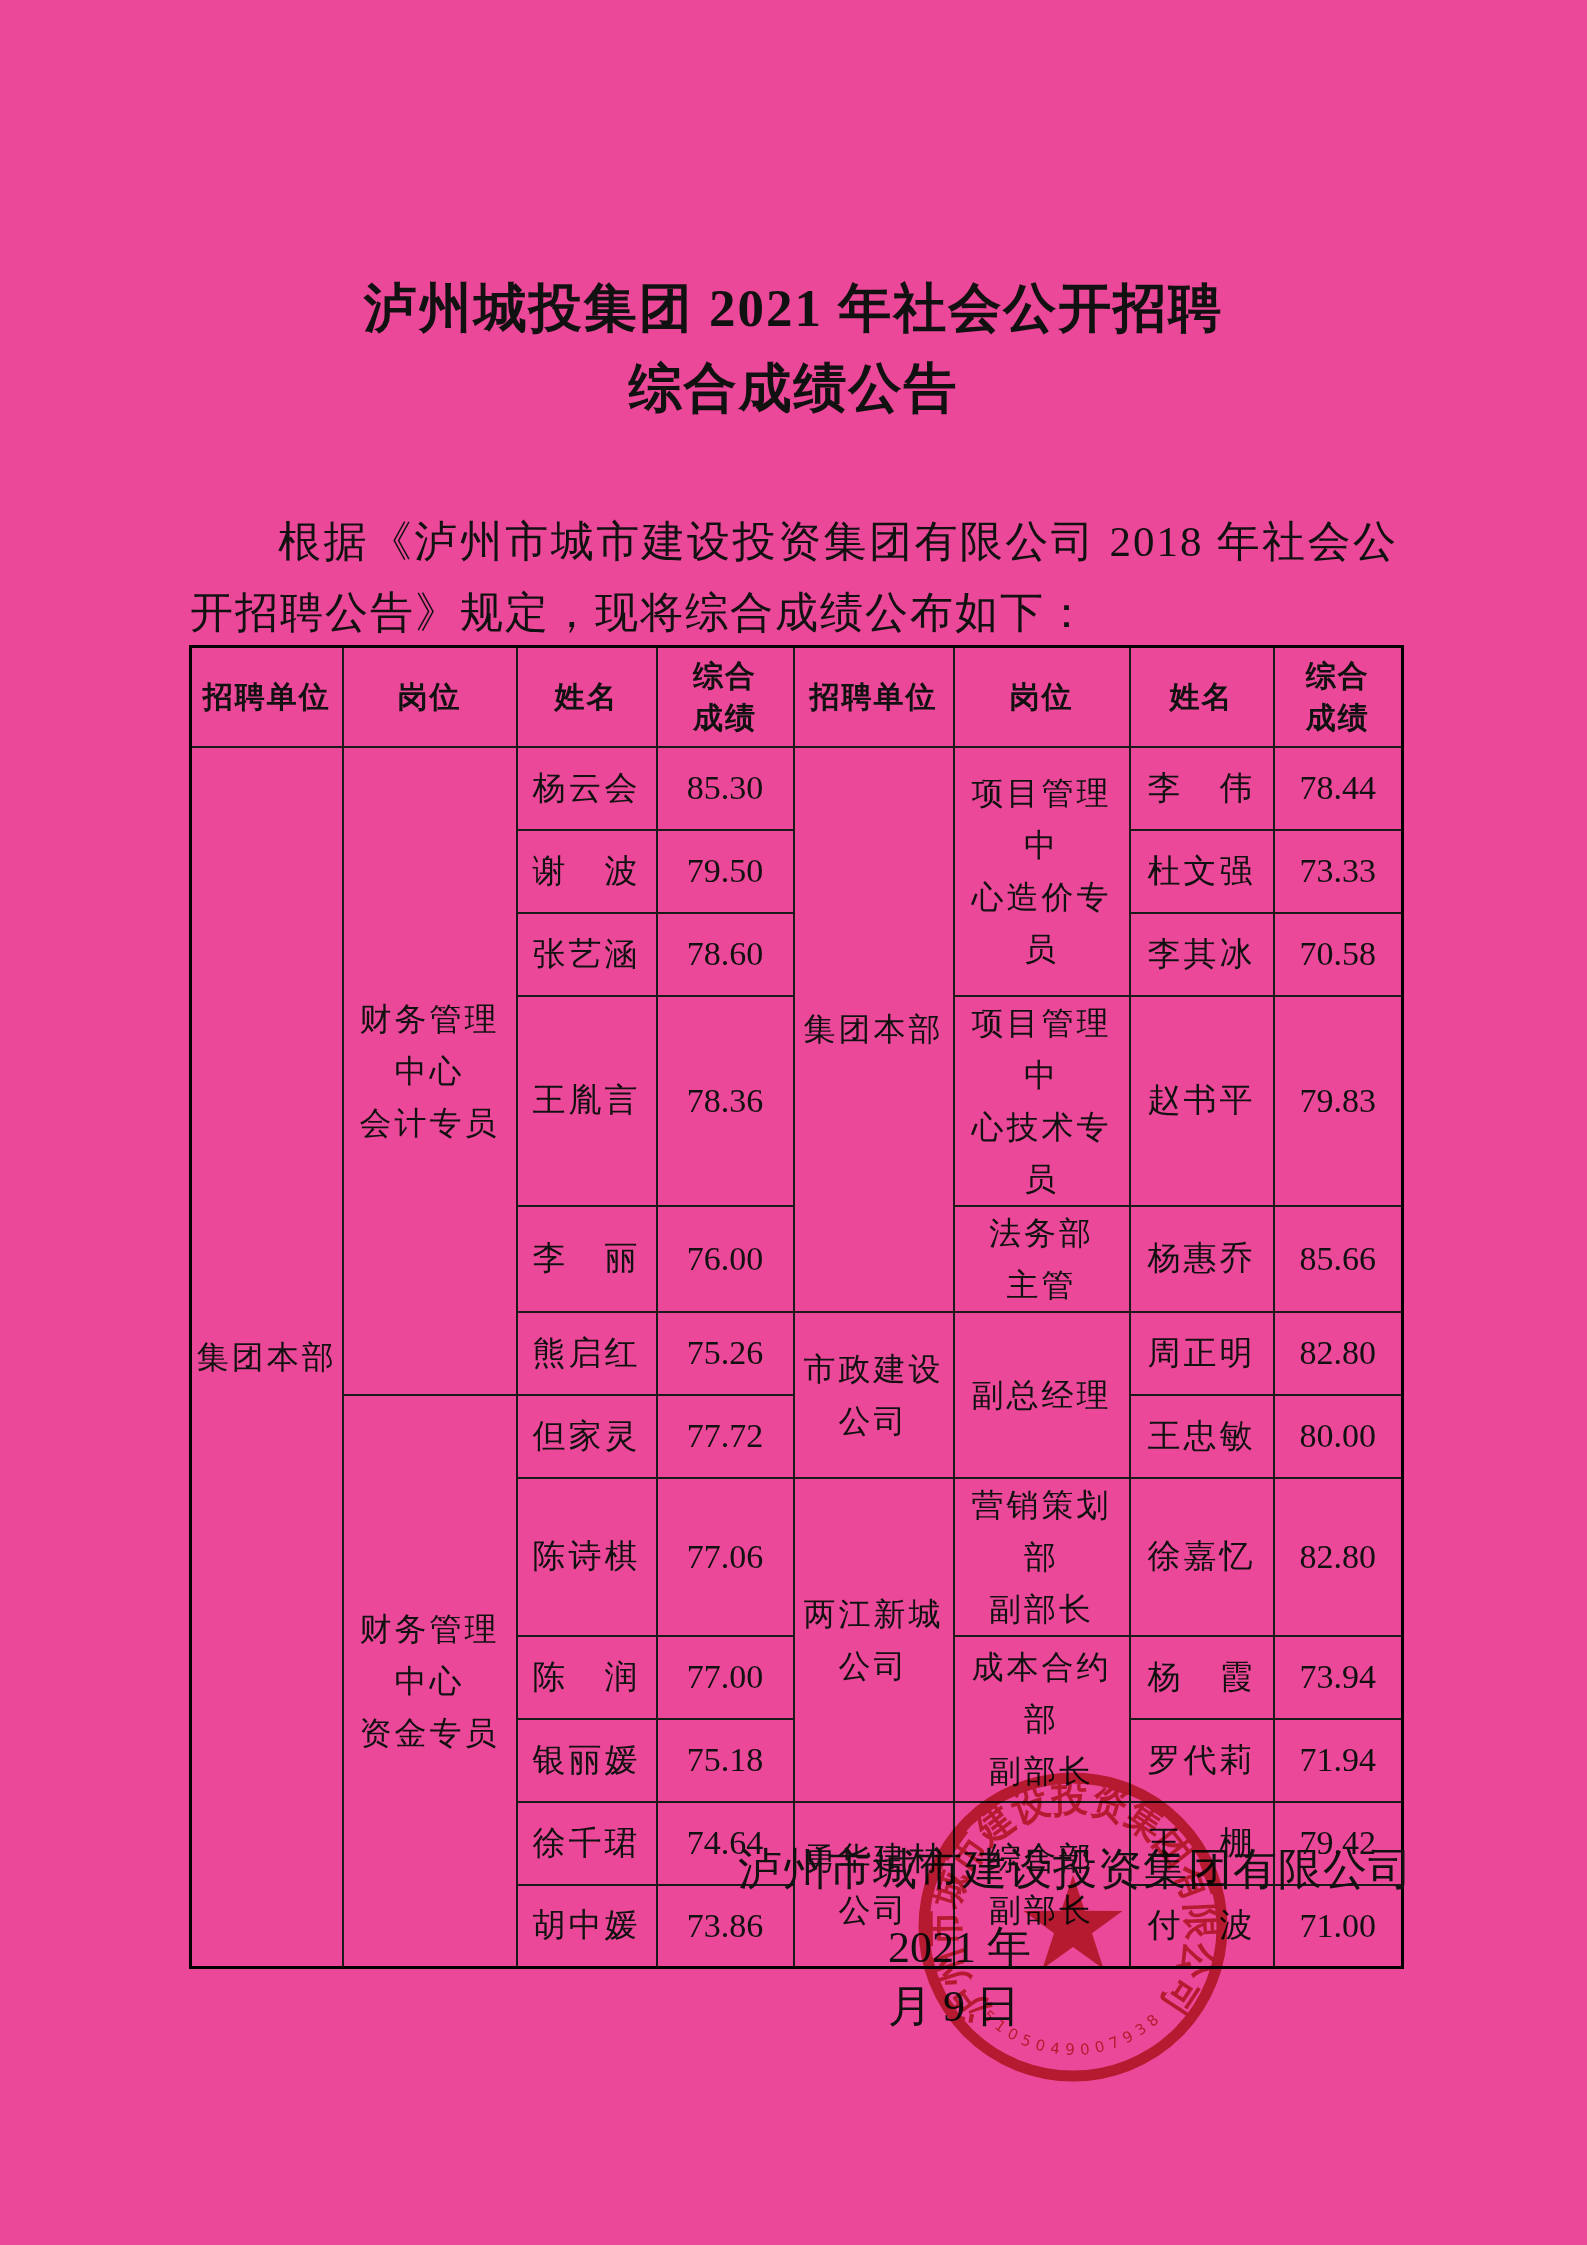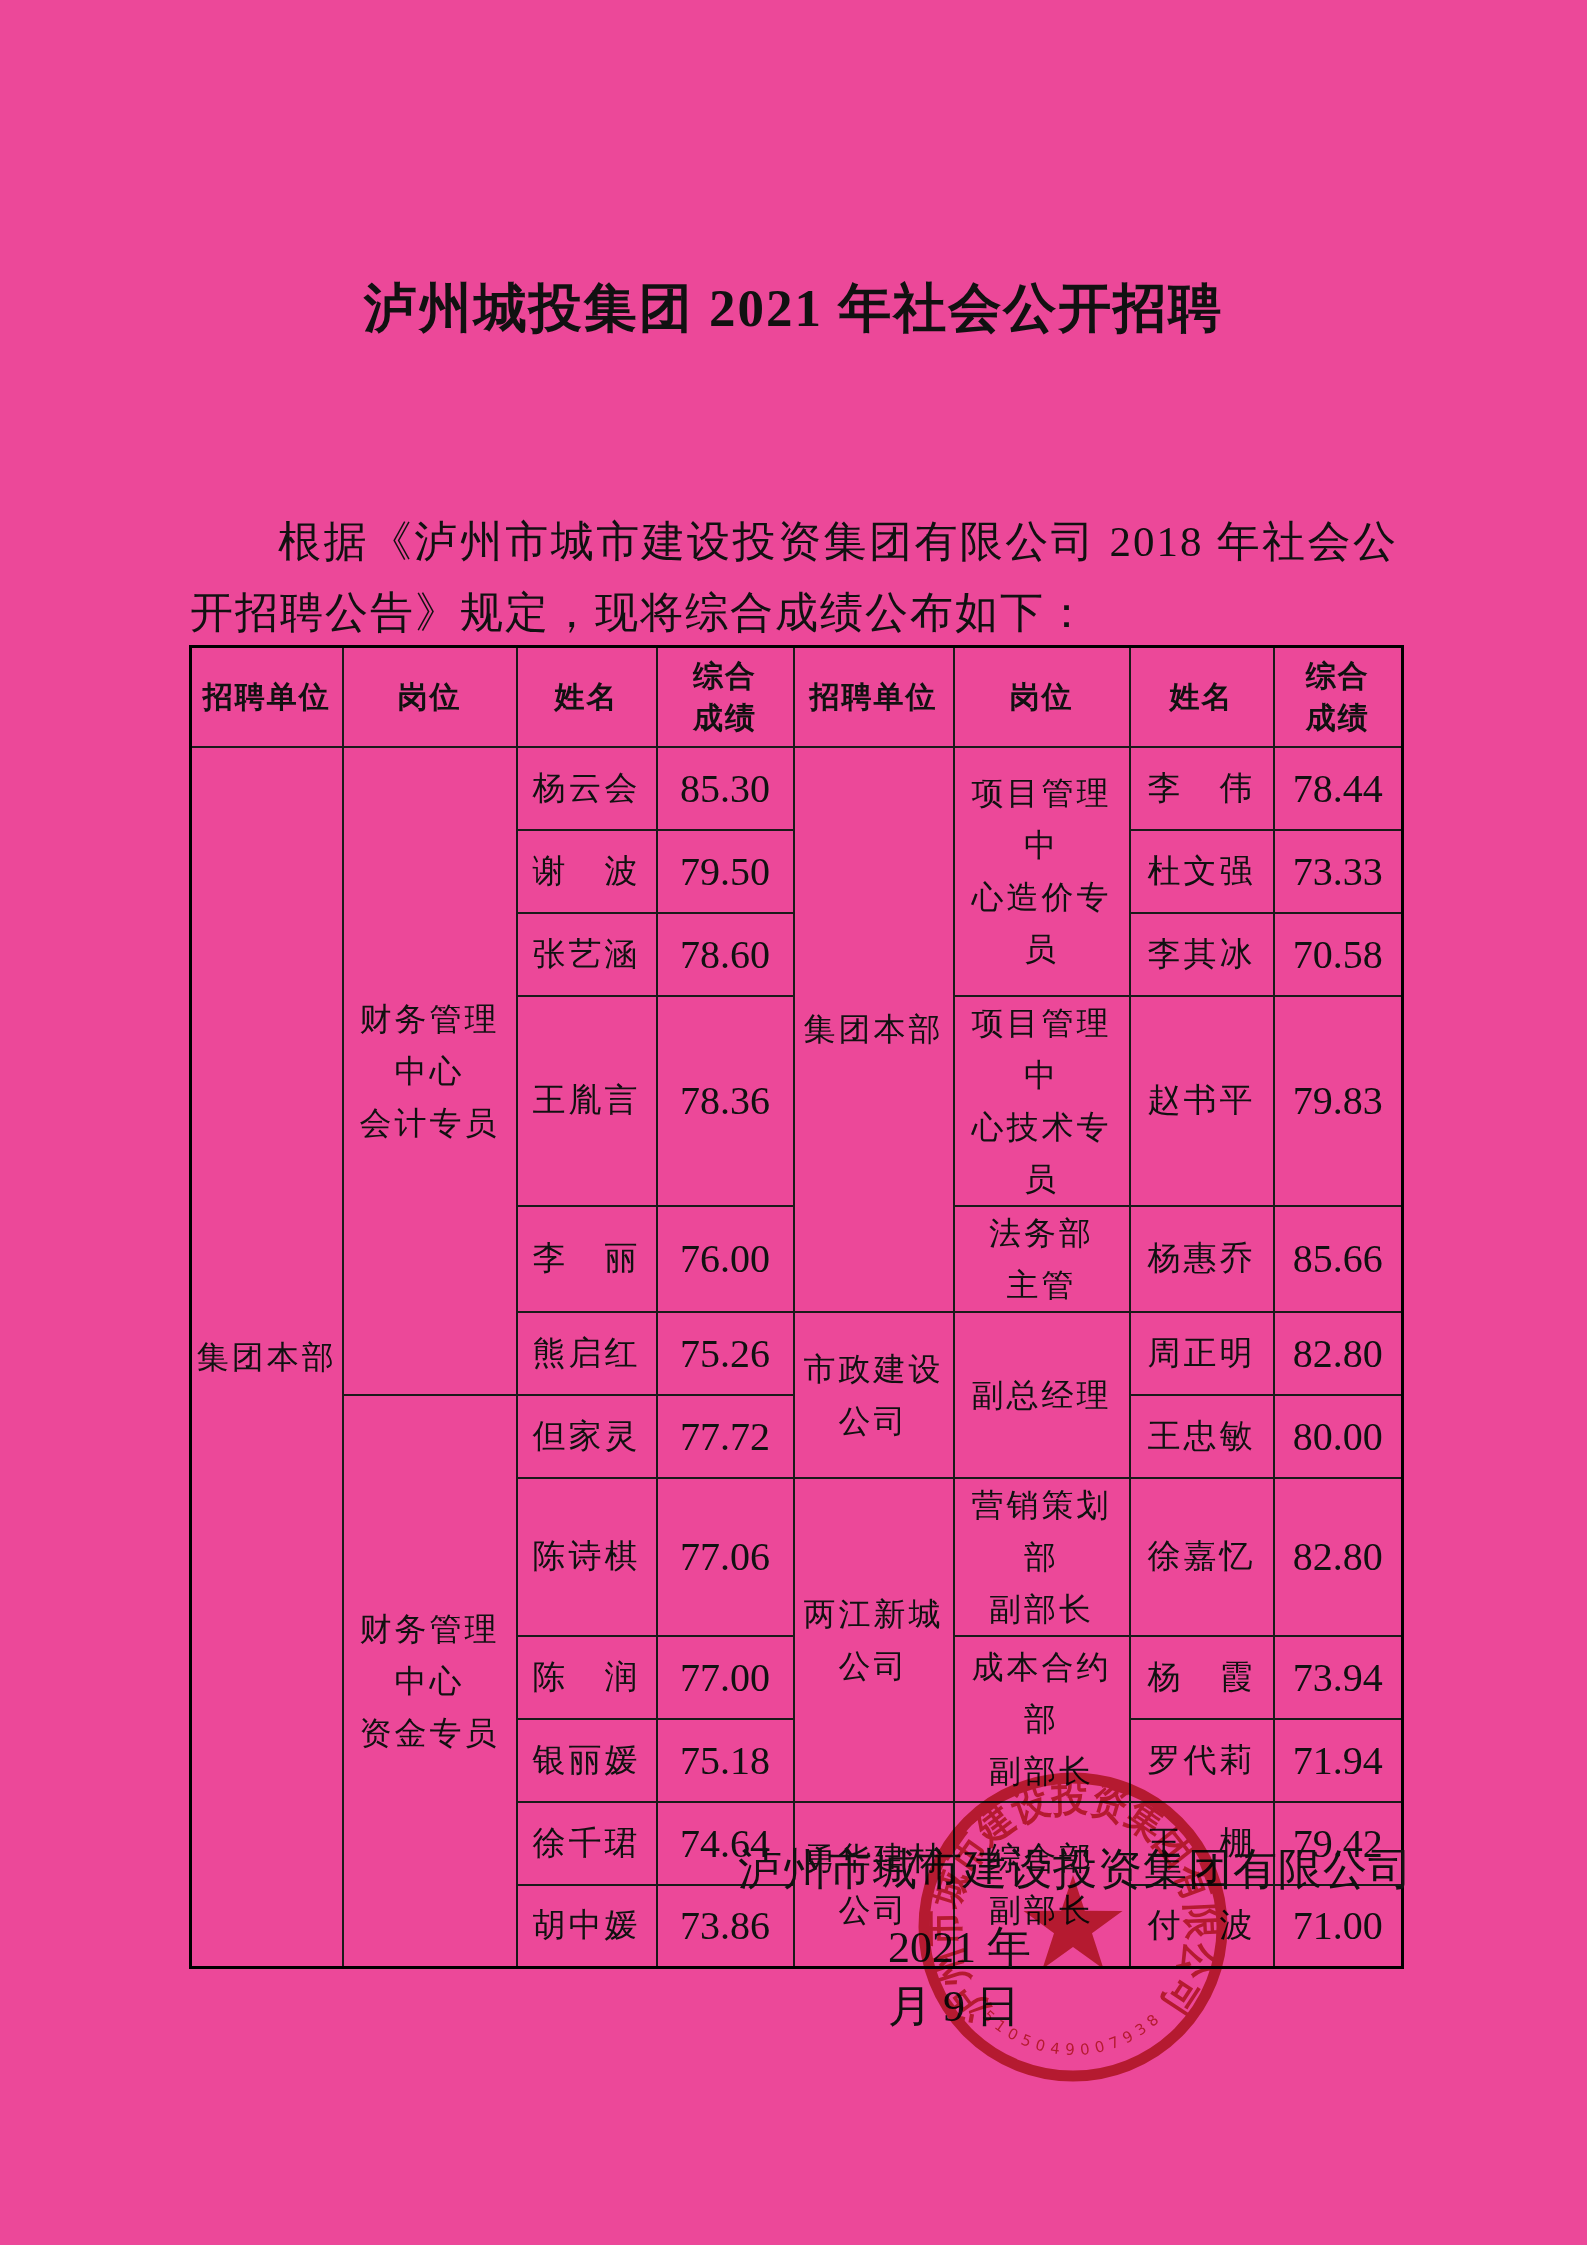--- a/index.html
+++ b/index.html
@@ -63,21 +63,21 @@
     letter-spacing: 2px;
     white-space: pre-line;
   }
   td.unit, td.pos {
     font-size: 32px;
     line-height: 52px;
     letter-spacing: 3px;
     white-space: pre-line;
   }
   td.name  { font-size: 33px; letter-spacing: 3px; }
-  td.score { font-size: 40px; margin-top: 23px; }
+  td.score { font-size: 34px; margin-top: 23px; }
 
   
   .footer-company {
     position: absolute;
     top: 1840px; left: 738px;
     font-size: 44px;
     letter-spacing: 1px;
     white-space: nowrap;
   }
   .footer-date {
@@ -100,20 +100,21 @@
     opacity: 0.88;
   }
 </style>
 </head>
 <body>
 
 <div id="page">
 
   <div class="title-block">
     <div>泸州城投集团 2021 年社会公开招聘</div>
+    <div>综合成绩公告</div>
   </div>
 
   <div class="intro">根据《泸州市城市建设投资集团有限公司 2018 年社会公开招聘公告》规定，现将综合成绩公布如下：</div>
 
   <table class="score-table">
     <colgroup>
       <col style="width:152px">
         <col style="width:174px">
         <col style="width:140px">
         <col style="width:137px">

